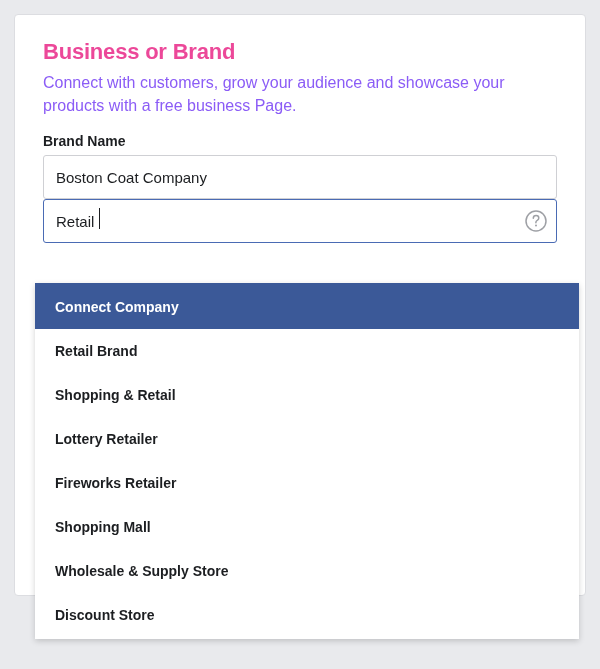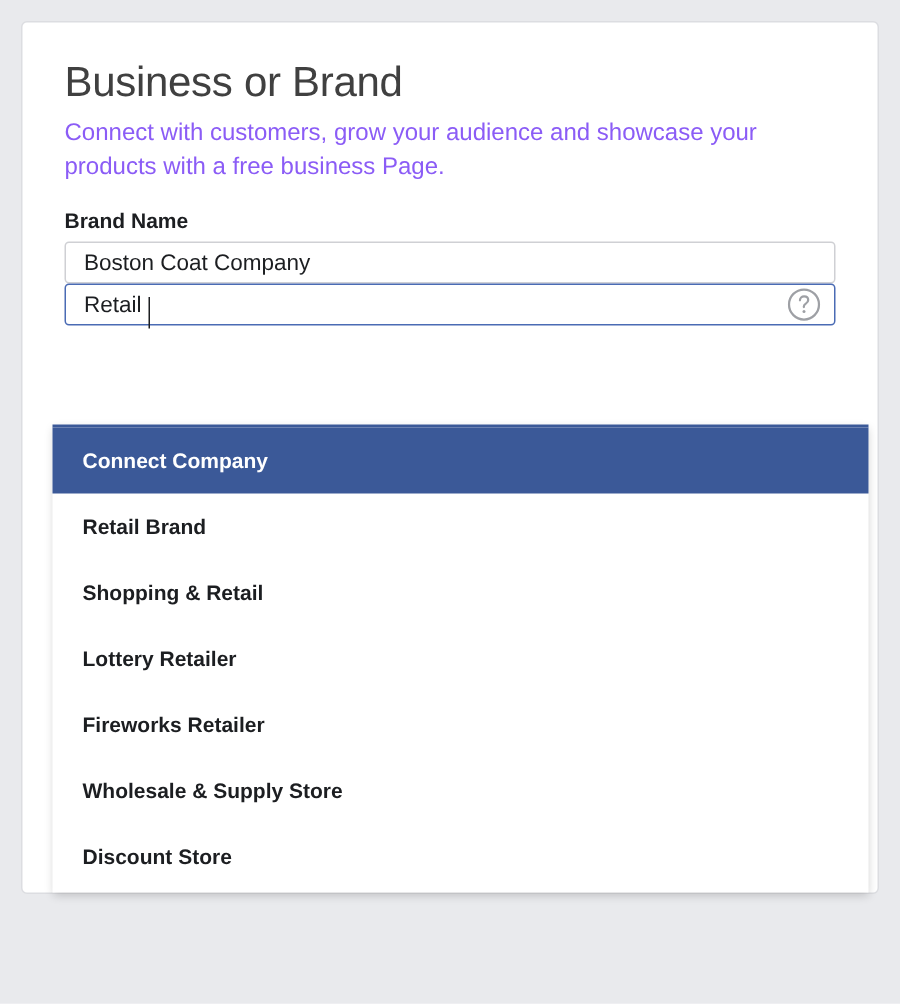--- a/index.html
+++ b/index.html
@@ -16,42 +16,42 @@
     position: relative;
     margin: 14px;
     width: 572px;
     background: #fff;
     border: 1px solid #dcdde1;
     border-radius: 4px;
     padding: 20px 28px 28px 28px;
     height: 582px;
   }
   .title {
-    font-size: 28px;
-    font-weight: 400;
-    color: #404040;
+    font-size: 22px;
+    font-weight: 700;
+    color: #ec4899;
     margin: 4px 0 6px 0;
     letter-spacing: -0.2px;
   }
   .subtitle {
     font-size: 16px;
     line-height: 1.45;
     color: #8b5cf6;
     margin: 0 0 16px 0;
   }
   .label {
     font-size: 14px;
     font-weight: 700;
     color: #1c1e21;
     margin: 14px 0 6px 0;
   }
   .input {
     display: block;
     width: 100%;
-    height: 28px;
+    height: 44px;
     padding: 0 12px;
     font-size: 15px;
     color: #1c1e21;
     border: 1px solid #cfd0d4;
     border-radius: 3px;
     background: #fff;
     font-family: inherit;
   }
   .cat-wrap { position: relative; }
   .input.cat {
@@ -122,17 +122,18 @@
       </svg>
     </span>
   </div>
 
   <div class="dropdown" id="dropdown">
       <div class="opt selected">Connect Company</div>
       <div class="opt">Retail Brand</div>
       <div class="opt">Shopping &amp; Retail</div>
       <div class="opt">Lottery Retailer</div>
       <div class="opt">Fireworks Retailer</div>
+      <div class="opt">Shopping Mall</div>
       <div class="opt">Wholesale &amp; Supply Store</div>
       <div class="opt">Discount Store</div>
     </div>
 
 </div>
 
 </body></html>

